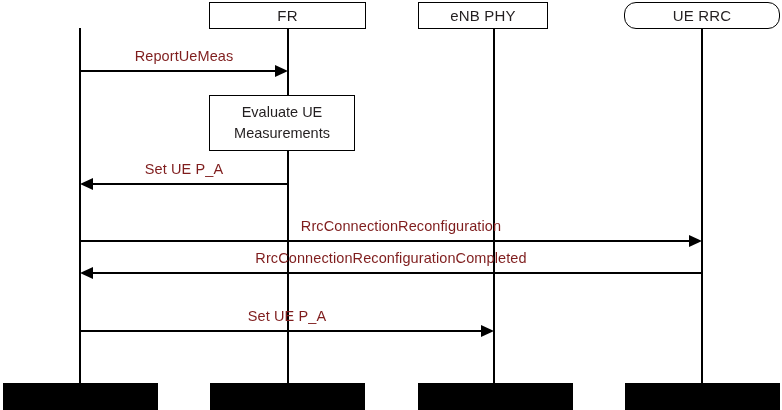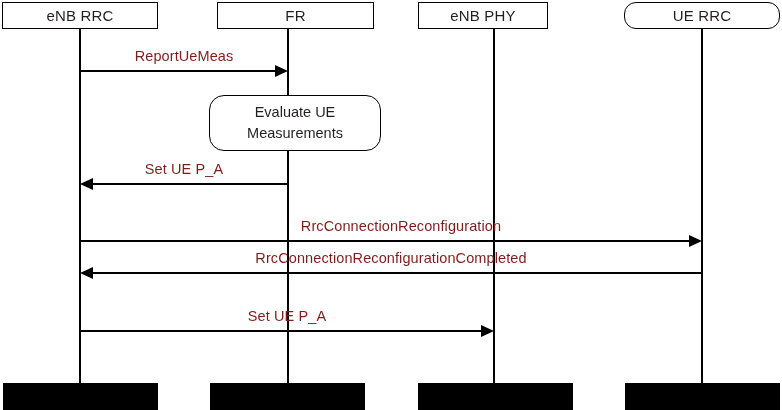--- a/index.html
+++ b/index.html
@@ -87,38 +87,35 @@
 </head>
 <body>
 
 <div id="diagram">
 
   <div class="lifeline-line" style="left:79px; top:28px; height:355px;"></div>
   <div class="lifeline-line" style="left:287px; top:28px; height:355px;"></div>
   <div class="lifeline-line" style="left:493px; top:28px; height:355px;"></div>
   <div class="lifeline-line" style="left:701px; top:28px; height:355px;"></div>
 
-  <div class="lifeline-head" style="left:2px; top:2px; width:156px;">
-    <span>eNB RRC</span>
-  </div>
-  <div class="lifeline-head" style="left:209px; top:2px; width:157px;margin-left:8px;">
+  <div class="lifeline-head" style="left:209px; top:2px; width:157px;">
     <span>FR</span>
   </div>
   <div class="lifeline-head" style="left:418px; top:2px; width:130px;">
     <span>eNB PHY</span>
   </div>
   <div class="lifeline-head" style="left:624px; top:2px; width:156px;border-radius:12px;">
     <span>UE RRC</span>
   </div>
 
   <div class="msg-label" style="left:184px; top:48px;">ReportUeMeas</div>
   <div class="msg-line" style="left:80px; top:70px; width:201px;"></div>
   <div class="msg-arrow right" style="left:275px; top:65px;"></div>
 
-  <div class="action-box" style="left:209px; top:95px; width:172px; height:56px;border-radius:15px;">
+  <div class="action-box" style="left:209px; top:95px; width:146px; height:56px;">
     <span>Evaluate UE</span>
     <span>Measurements</span>
   </div>
 
   <div class="msg-label" style="left:184px; top:161px;">Set UE P_A</div>
   <div class="msg-line" style="left:93px; top:183px; width:195px;"></div>
   <div class="msg-arrow left" style="left:80px; top:178px;"></div>
 
   <div class="msg-label" style="left:401px; top:218px;">RrcConnectionReconfiguration</div>
   <div class="msg-line" style="left:80px; top:240px; width:615px;"></div>

